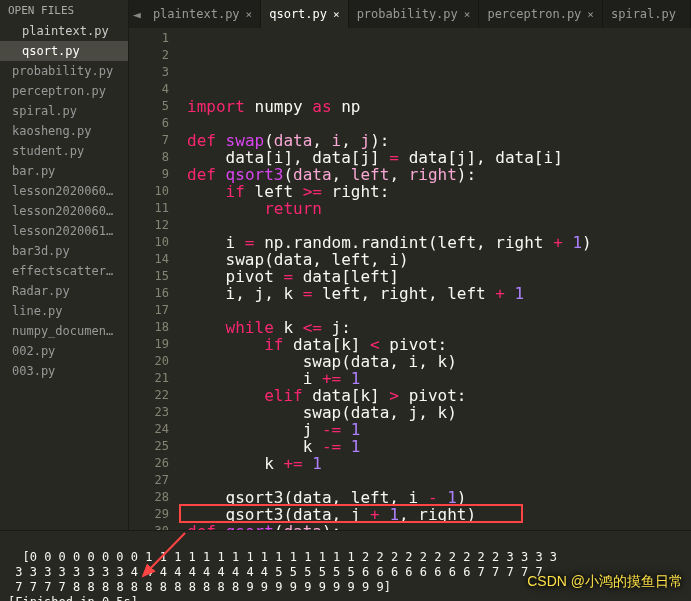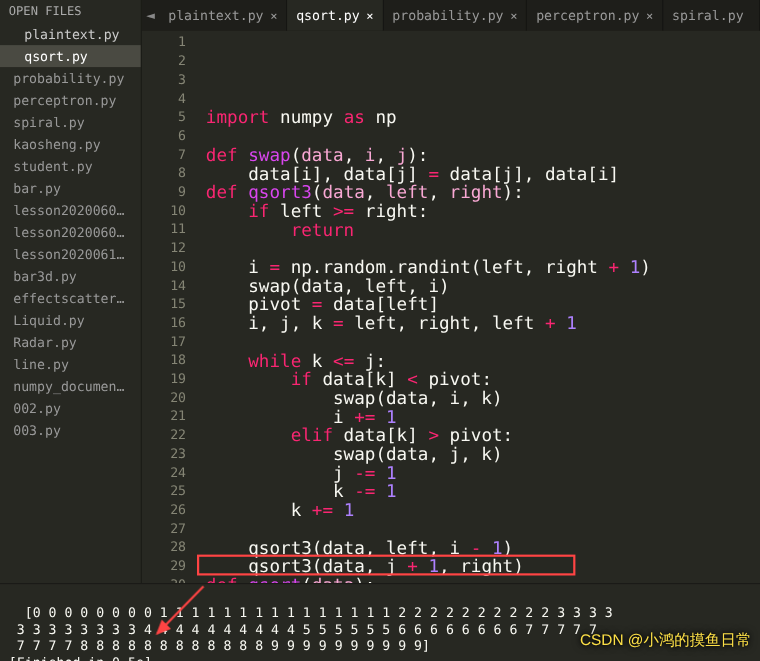--- a/index.html
+++ b/index.html
@@ -46,21 +46,20 @@
         <div class="file-item">perceptron.py</div>
         <div class="file-item">spiral.py</div>
         <div class="file-item">kaosheng.py</div>
         <div class="file-item">student.py</div>
         <div class="file-item">bar.py</div>
         <div class="file-item">lesson20200607.py</div>
         <div class="file-item">lesson20200606.py</div>
         <div class="file-item">lesson20200614.py</div>
         <div class="file-item">bar3d.py</div>
         <div class="file-item">effectscatter.py</div>
-        <div class="file-item">Liquid.py</div>
         <div class="file-item">Radar.py</div>
         <div class="file-item">line.py</div>
         <div class="file-item">numpy_documentation</div>
         <div class="file-item">002.py</div>
         <div class="file-item">003.py</div>
       </div>
 
   </div>
   <div class="editor-area">
     <div class="tabs">

